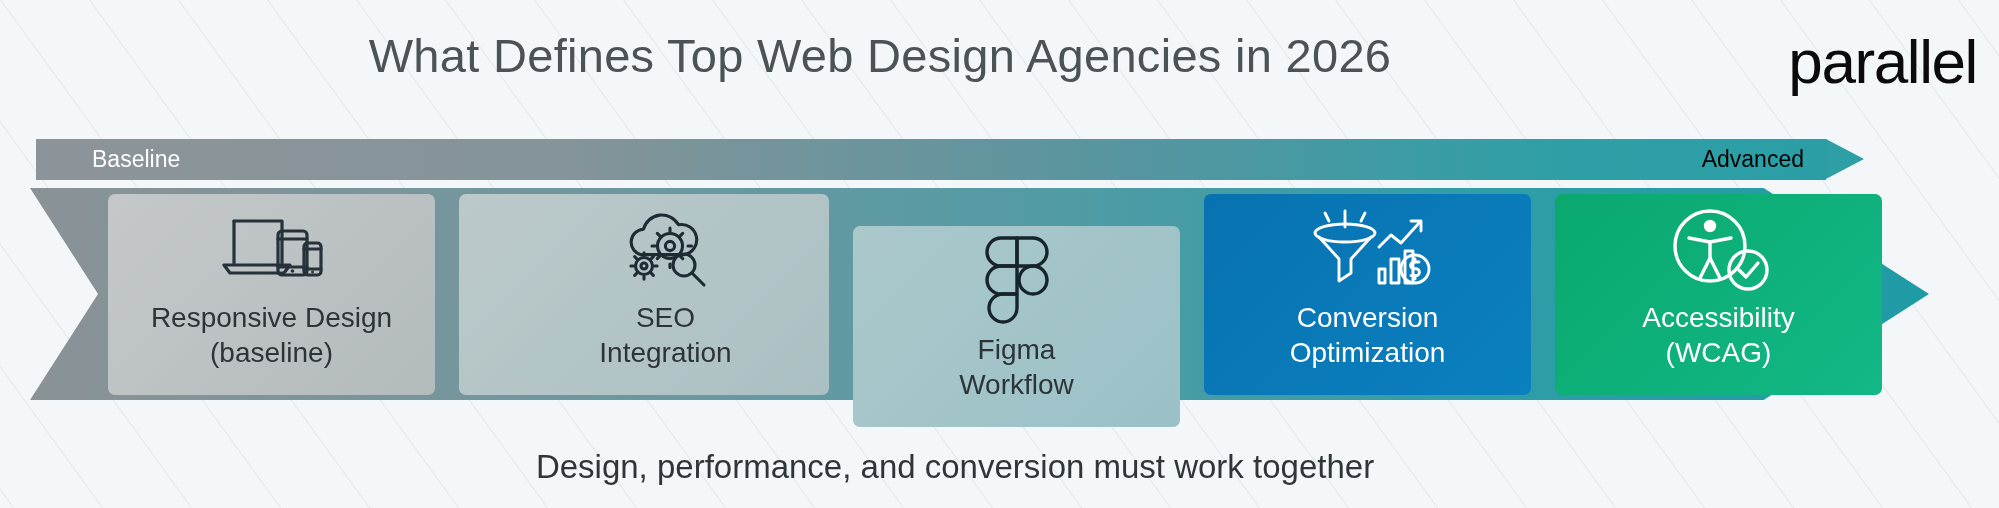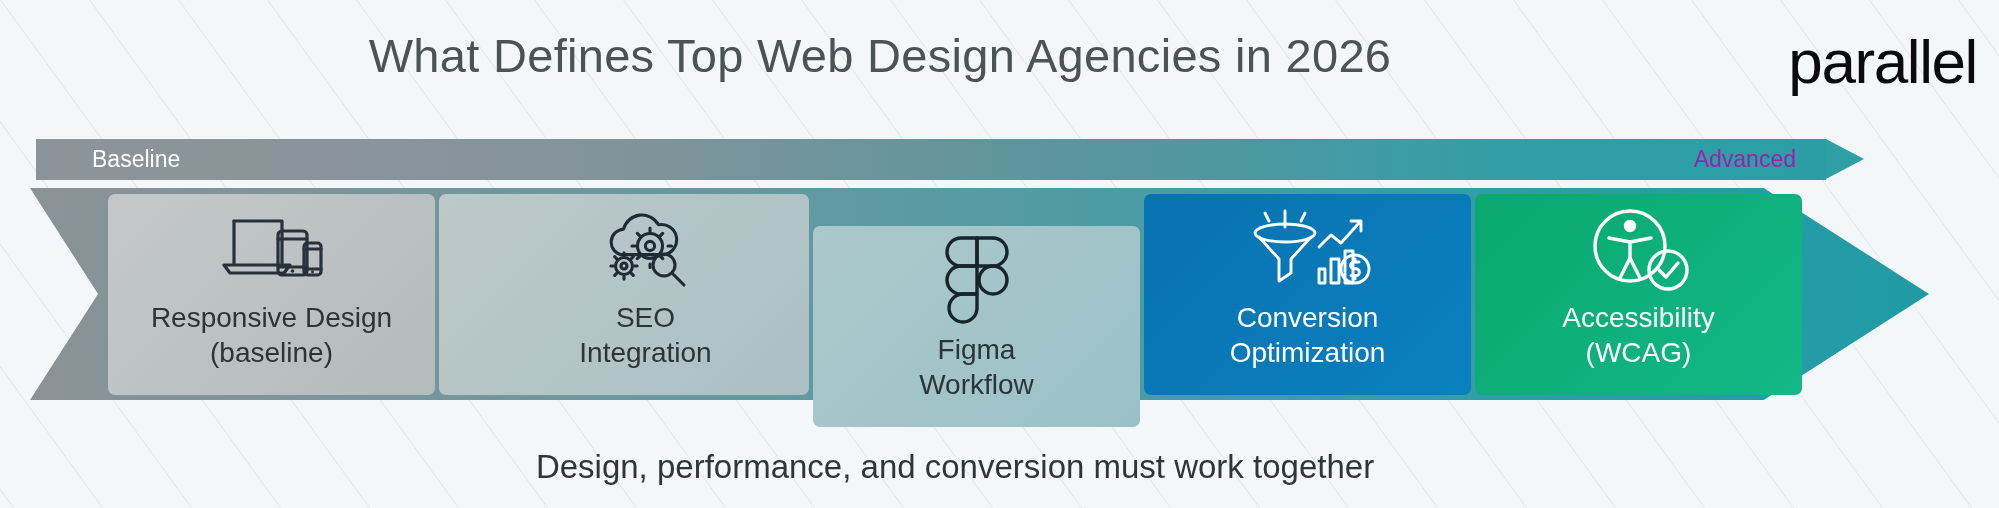--- a/index.html
+++ b/index.html
@@ -35,28 +35,28 @@
     position:absolute;left:1790px;top:0;width:0;height:0;
     border-top:20.5px solid transparent;
     border-bottom:20.5px solid transparent;
     border-left:38px solid #2f9fa6;
   }
   .strip-label{
     position:absolute;top:0;height:41px;line-height:41px;
     font-size:23px;color:#ffffff;
   }
   #strip-label-left{left:56px;}
-  #strip-label-right{right:132px;color:#a21caf;text-align:center;}
+  #strip-label-right{right:124px;color:#000000;text-align:center;}
 
   
   #arrow{position:absolute;left:30px;top:188px;width:1899px;height:212px;}
 
   
   #cards{position:absolute;left:108px;top:194px;height:201px;
-         display:flex;gap:4px;}
+         display:flex;gap:24px;}
   .card{
     width:327px;height:201px;border-radius:7px;
     position:relative;overflow:hidden;
     display:flex;flex-direction:column;
     align-items:center;justify-content:flex-start;
   }
   .card-icon{
     height:100px;width:100%;
     display:flex;align-items:center;justify-content:center;
     margin-top:6px;

